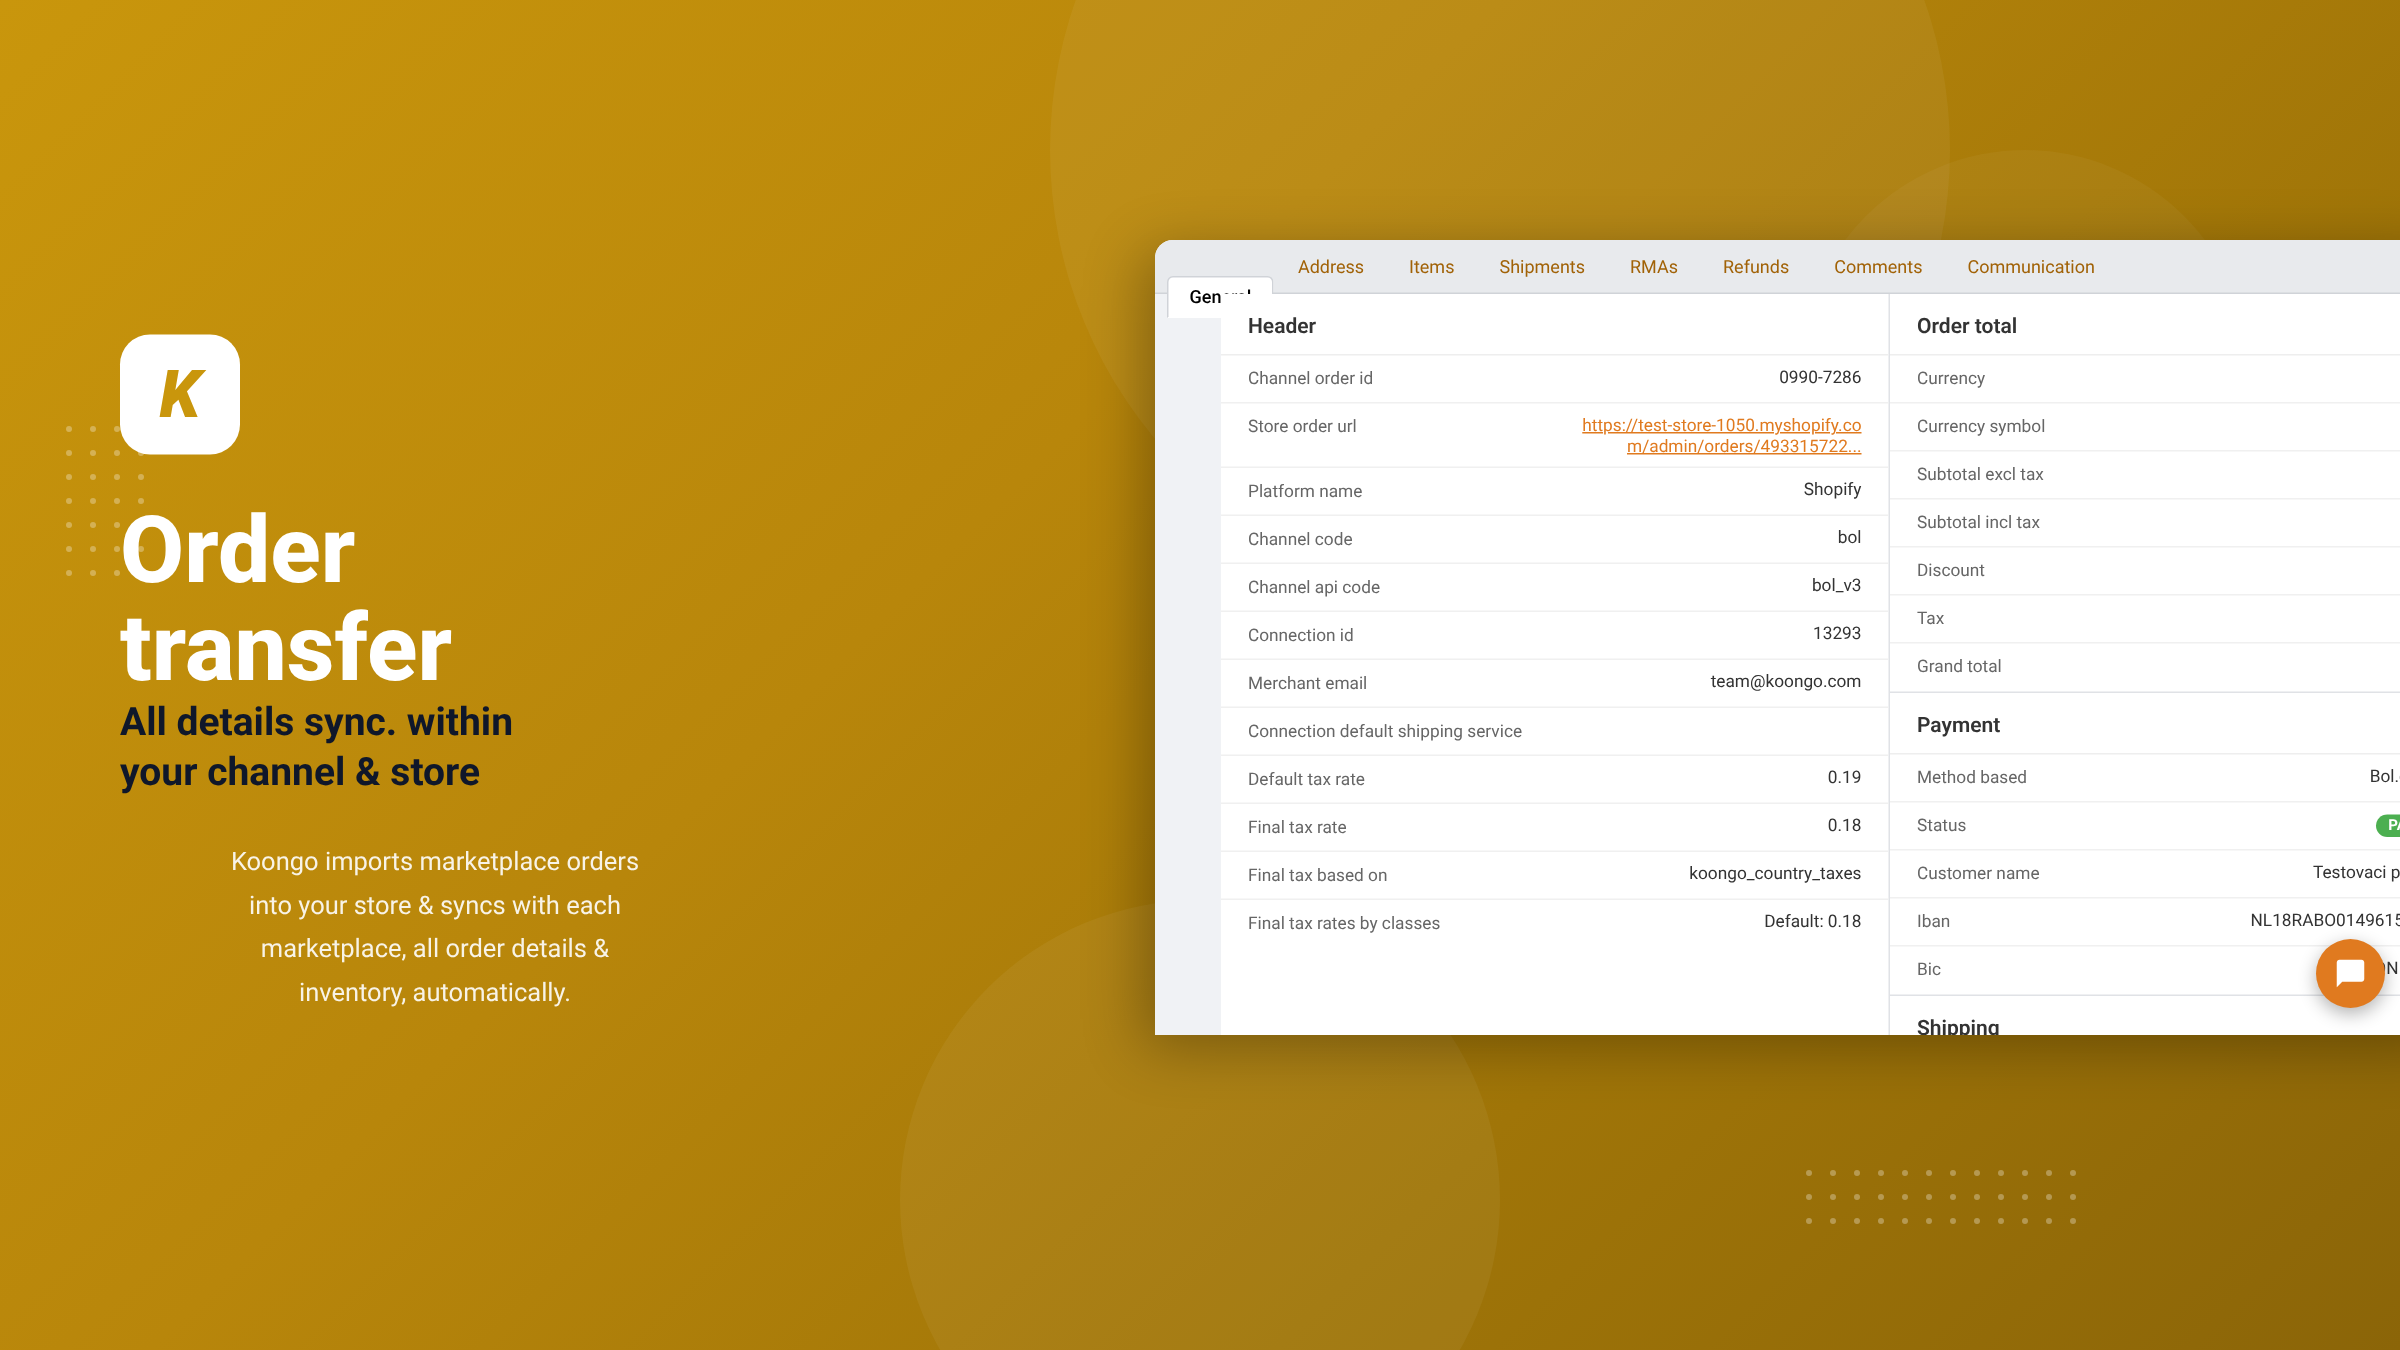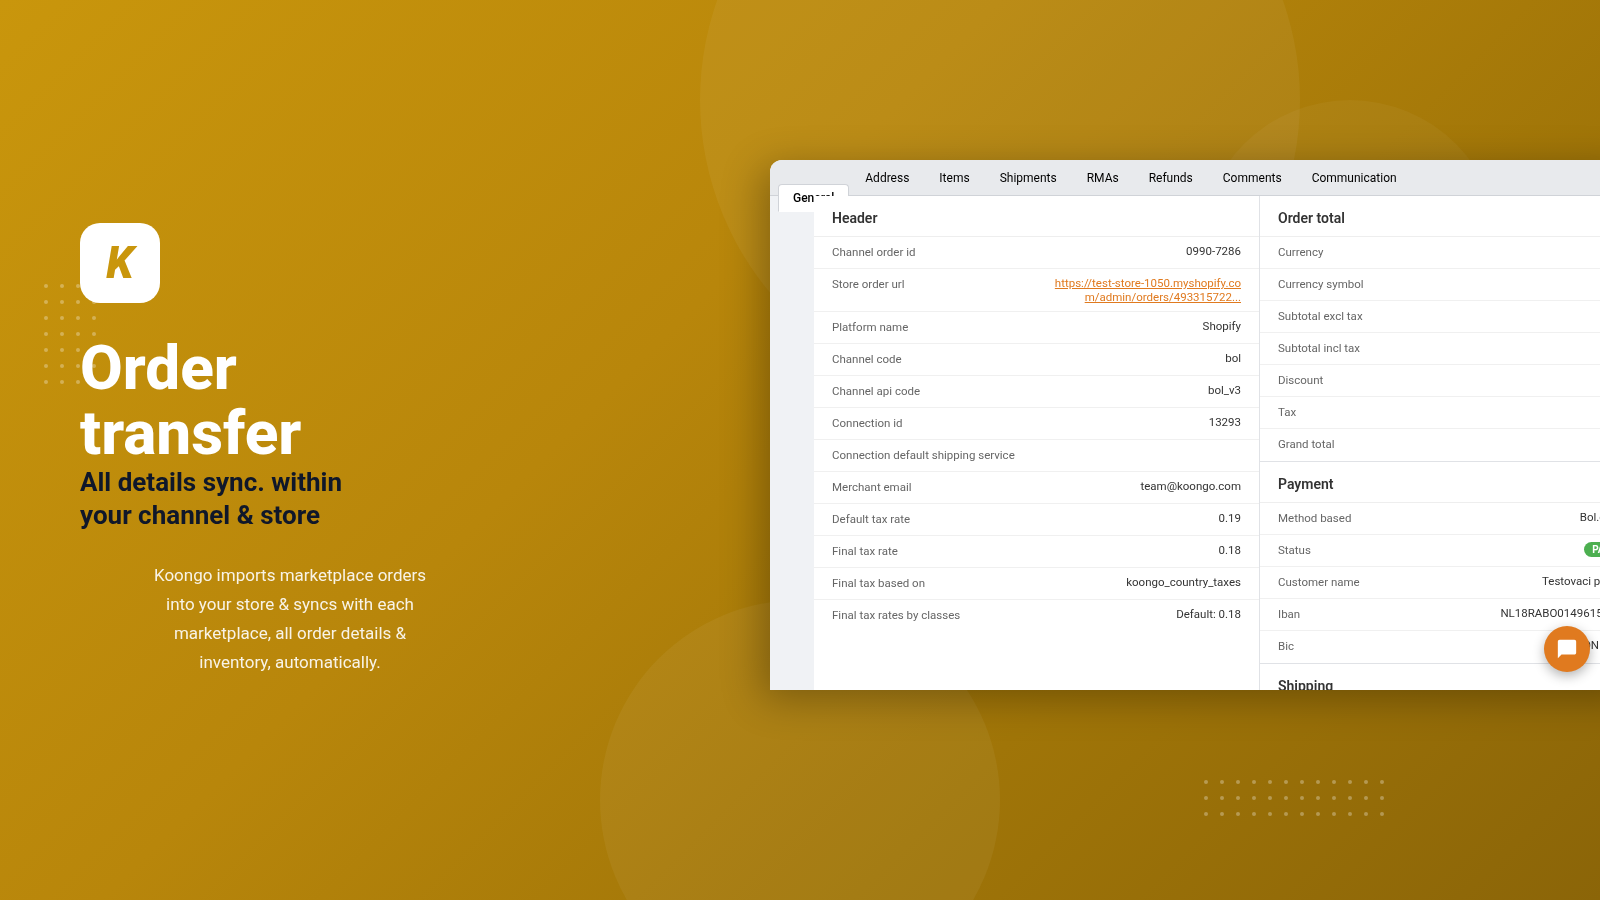--- a/index.html
+++ b/index.html
@@ -130,21 +130,21 @@
       background: #e8eaed;
       border-bottom: 1px solid #d0d3d8;
       padding: 0 8px;
       height: 36px;
       gap: 2px;
     }
 
     .tab {
       padding: 6px 14px;
       font-size: 12px;
-      color: #000000;
+      color: #a16207;
       cursor: pointer;
       border-radius: 4px 4px 0 0;
       white-space: nowrap;
     }
     .tab.active {
       background: #fff;
       color: #000000;
       font-weight: 500;
       border: 1px solid #d0d3d8;
       border-bottom: 1px solid #fff;
@@ -409,26 +409,26 @@
           </div>
           <div class="data-row">
             <span class="data-label">Channel api code</span>
             <span class="data-value">bol_v3</span>
           </div>
           <div class="data-row">
             <span class="data-label">Connection id</span>
             <span class="data-value">13293</span>
           </div>
           <div class="data-row">
+            <span class="data-label">Merchant email</span>
+            <span class="data-value">team@koongo.com</span>
+          </div>
+          <div class="data-row">
             <span class="data-label">Connection default shipping service</span>
             <span class="data-value"></span>
-          </div>
-          <div class="data-row">
-            <span class="data-label">Merchant email</span>
-            <span class="data-value">team@koongo.com</span>
           </div>
           <div class="data-row">
             <span class="data-label">Default tax rate</span>
             <span class="data-value">0.19</span>
           </div>
           <div class="data-row">
             <span class="data-label">Final tax rate</span>
             <span class="data-value">0.18</span>
           </div>
           <div class="data-row">

